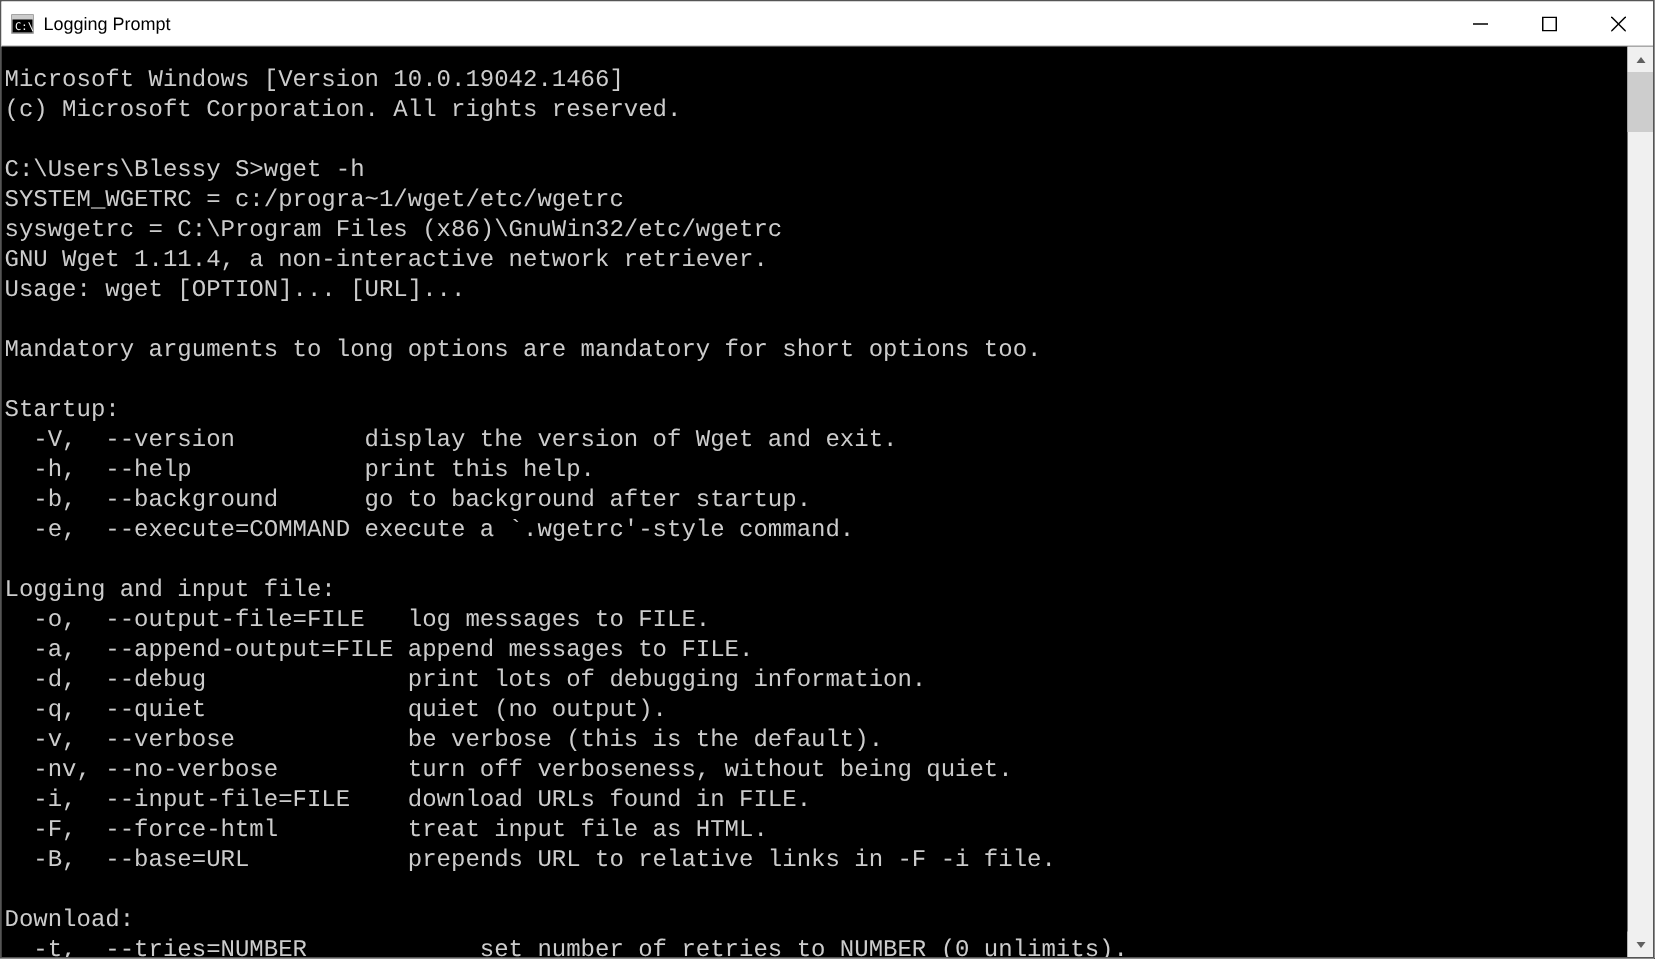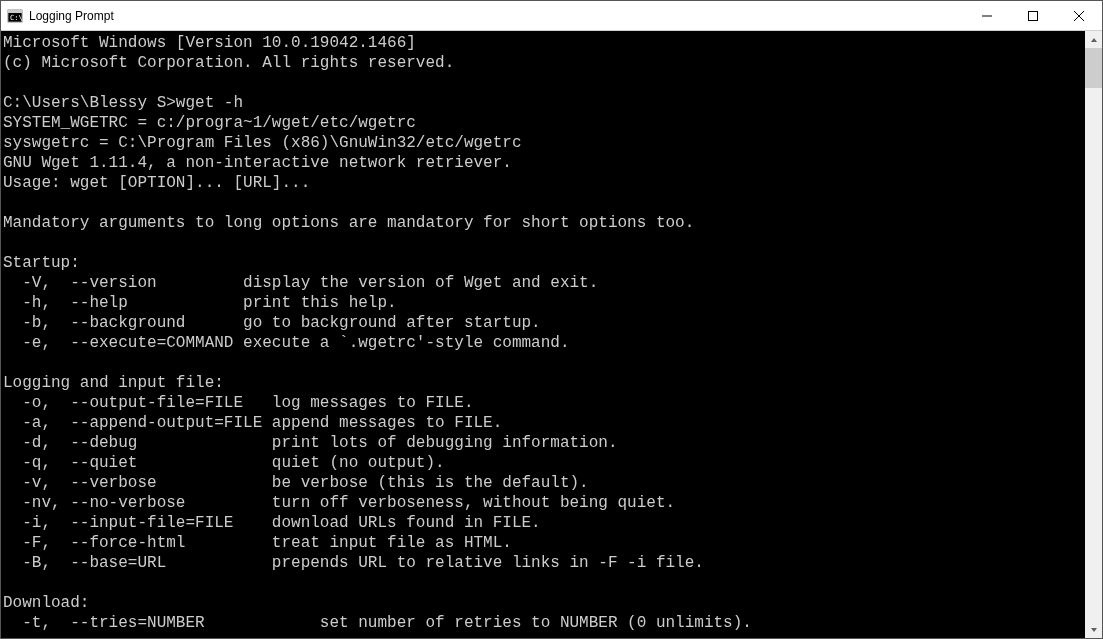--- a/index.html
+++ b/index.html
@@ -60,21 +60,21 @@
       overflow: hidden;
     }
     .terminal {
       flex: 1 1 auto;
       background: #000;
       color: #cccccc;
       font-family: Consolas, "Courier New", monospace;
       font-size: 16px;
       line-height: 20px;
       white-space: pre;
-      padding: 2px 0 2px 2px;
+      padding: 12px 0 2px 2px;
       overflow: hidden;
     }
     .scrollbar {
       width: 17px;
       background: #f0f0f0;
       position: relative;
       flex-shrink: 0;
     }
     .scroll-arrow {
       width: 17px;

